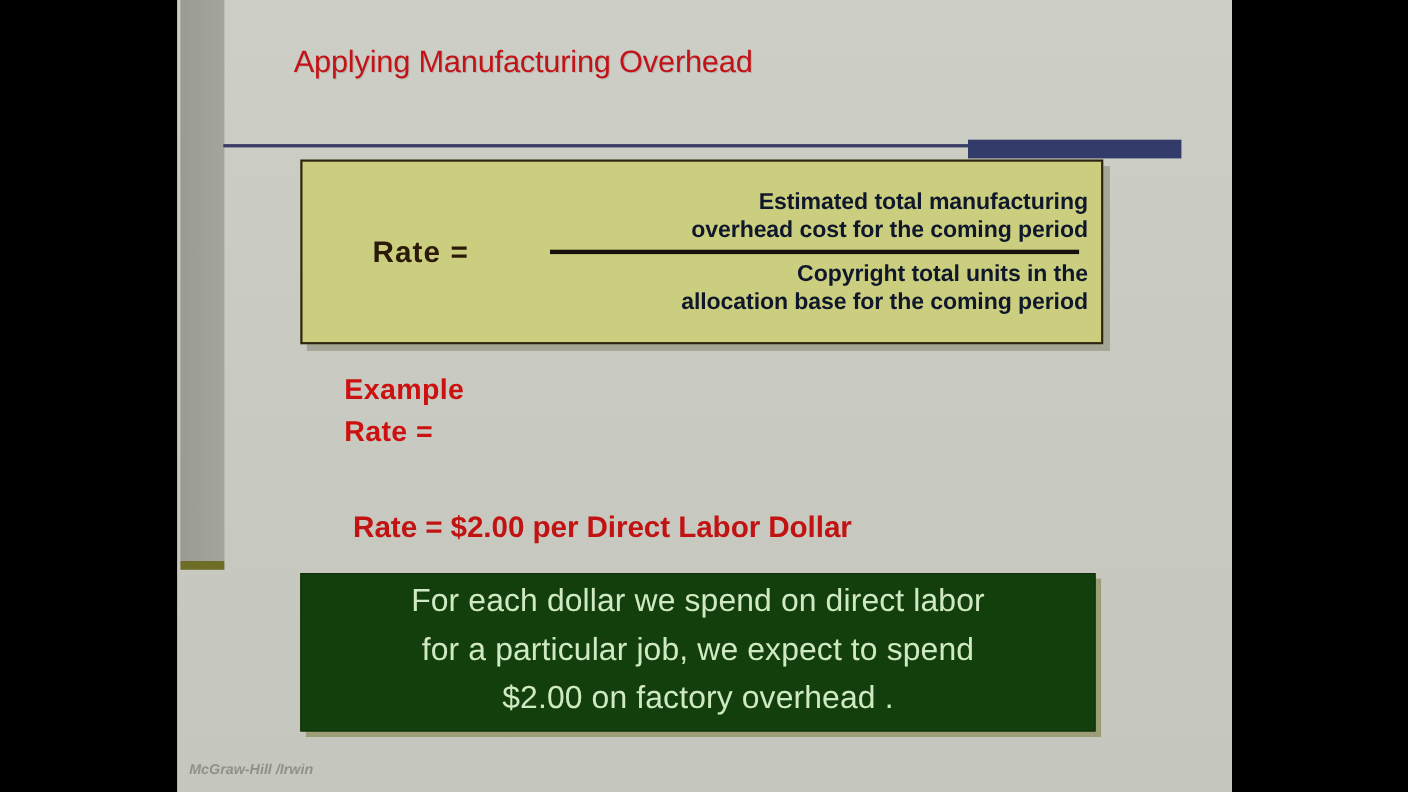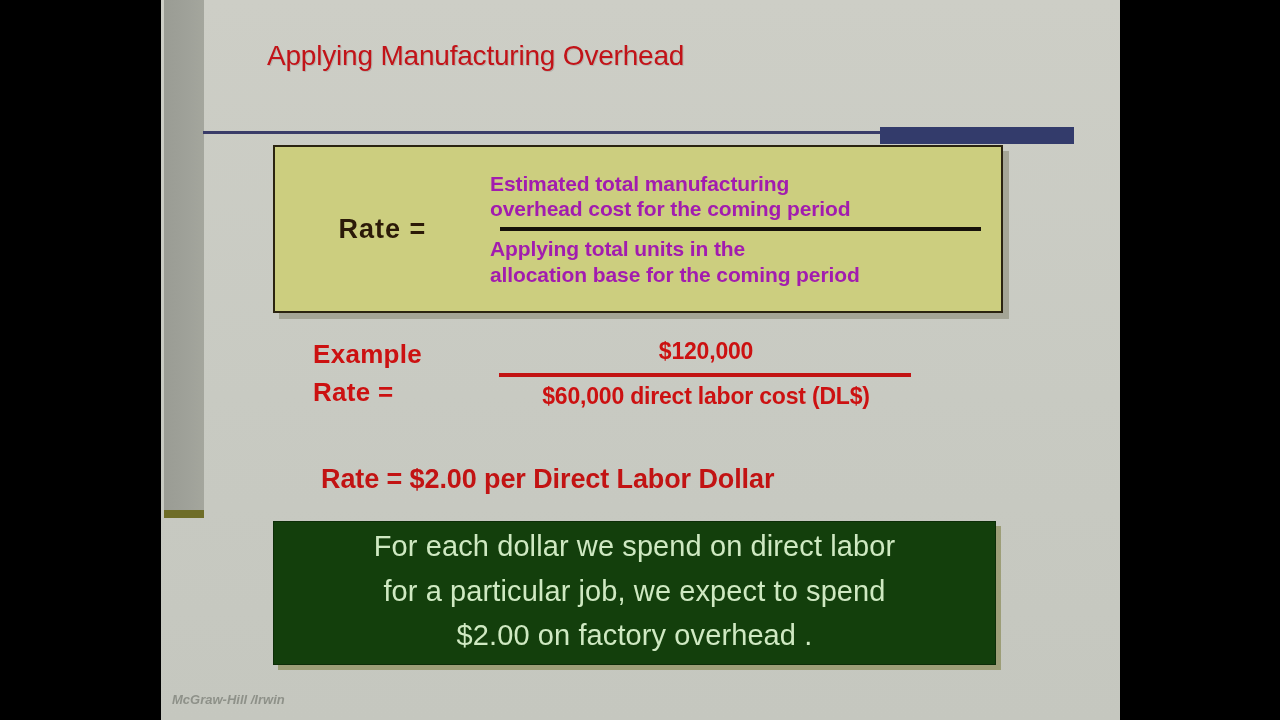--- a/index.html
+++ b/index.html
@@ -54,21 +54,21 @@
     box-shadow:6px 6px 0 rgba(120,120,95,.45);
     display:flex; align-items:center;
   }
   .formula-left {
     width:215px; text-align:center;
     font-size:27px; font-weight:bold; color:#2b1a08;
     letter-spacing:1px;
   }
   .formula-right { flex:1; padding-right:12px; }
   .frac-num, .frac-den {
-    text-align:left; font-size:21px; font-weight:bold; color:#a21caf;
+    text-align:right; font-size:21px; font-weight:bold; color:#0f172a;
     line-height:1.22; letter-spacing:-0.1px;
   }
   .frac-bar-black { height:4px; background:#16110a; margin:5px 8px 5px 10px; }
 
   
   .example-label {
     position:absolute; left:152px; top:336px; width:180px;
     font-size:26px; font-weight:bold; color:#cc1111; line-height:1.45;
     letter-spacing:0.3px;
   }
@@ -129,33 +129,28 @@
     <div class="head-block"></div>
 
     <div class="slide-title">Applying Manufacturing Overhead</div>
 
     <div class="formula-box">
       <div class="formula-left">Rate  =</div>
       <div class="formula-right">
         <div class="frac-num">Estimated total manufacturing</div>
         <div class="frac-num">overhead cost for the coming period</div>
         <div class="frac-bar-black"></div>
-        <div class="frac-den">Applying total units in the</div>
+        <div class="frac-den">Copyright total units in the</div>
         <div class="frac-den">allocation base for the coming period</div>
       </div>
     </div>
 
     <div class="example-label">
       <div>Example</div>
       <div>Rate  =</div>
-    </div>
-    <div class="example-frac">
-      <div class="ex-num">$120,000</div>
-      <div class="frac-bar-red"></div>
-      <div class="ex-den">$60,000 direct labor cost (DL$)</div>
     </div>
 
     <div class="result-line">Rate  =  $2.00 per Direct Labor Dollar</div>
 
     <div class="callout">
       <div class="callout-line">For each dollar we spend on direct labor</div>
       <div class="callout-line">for a particular job, we expect to spend</div>
       <div class="callout-line">$2.00 on factory overhead .</div>
     </div>
 

